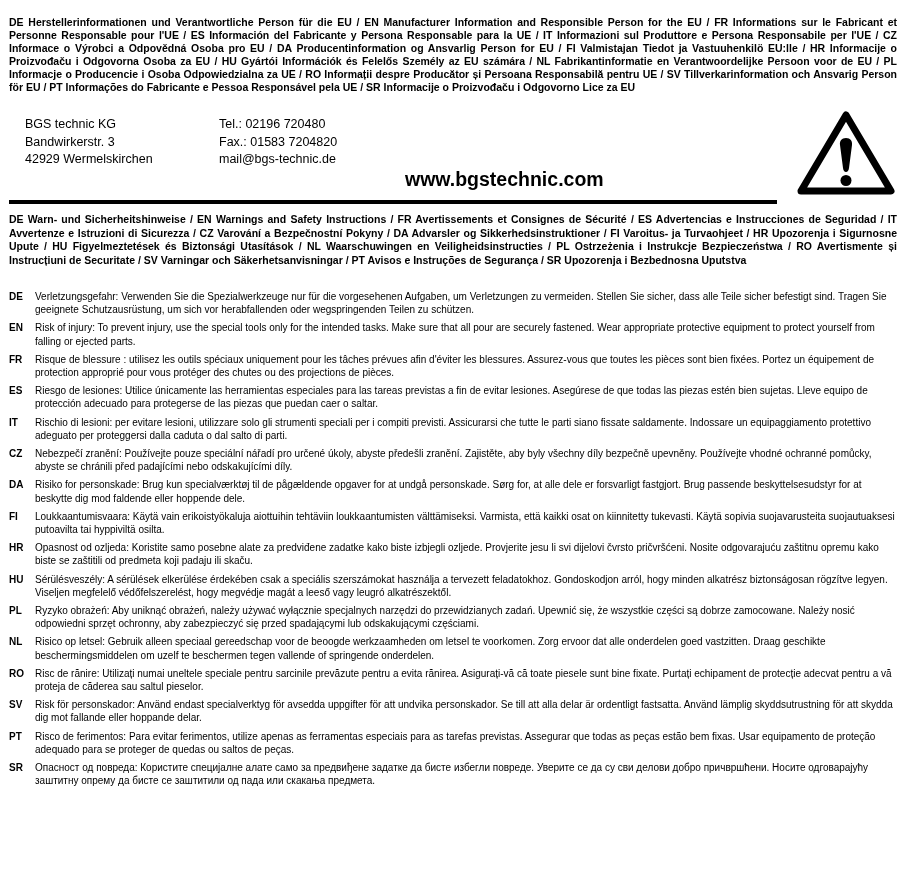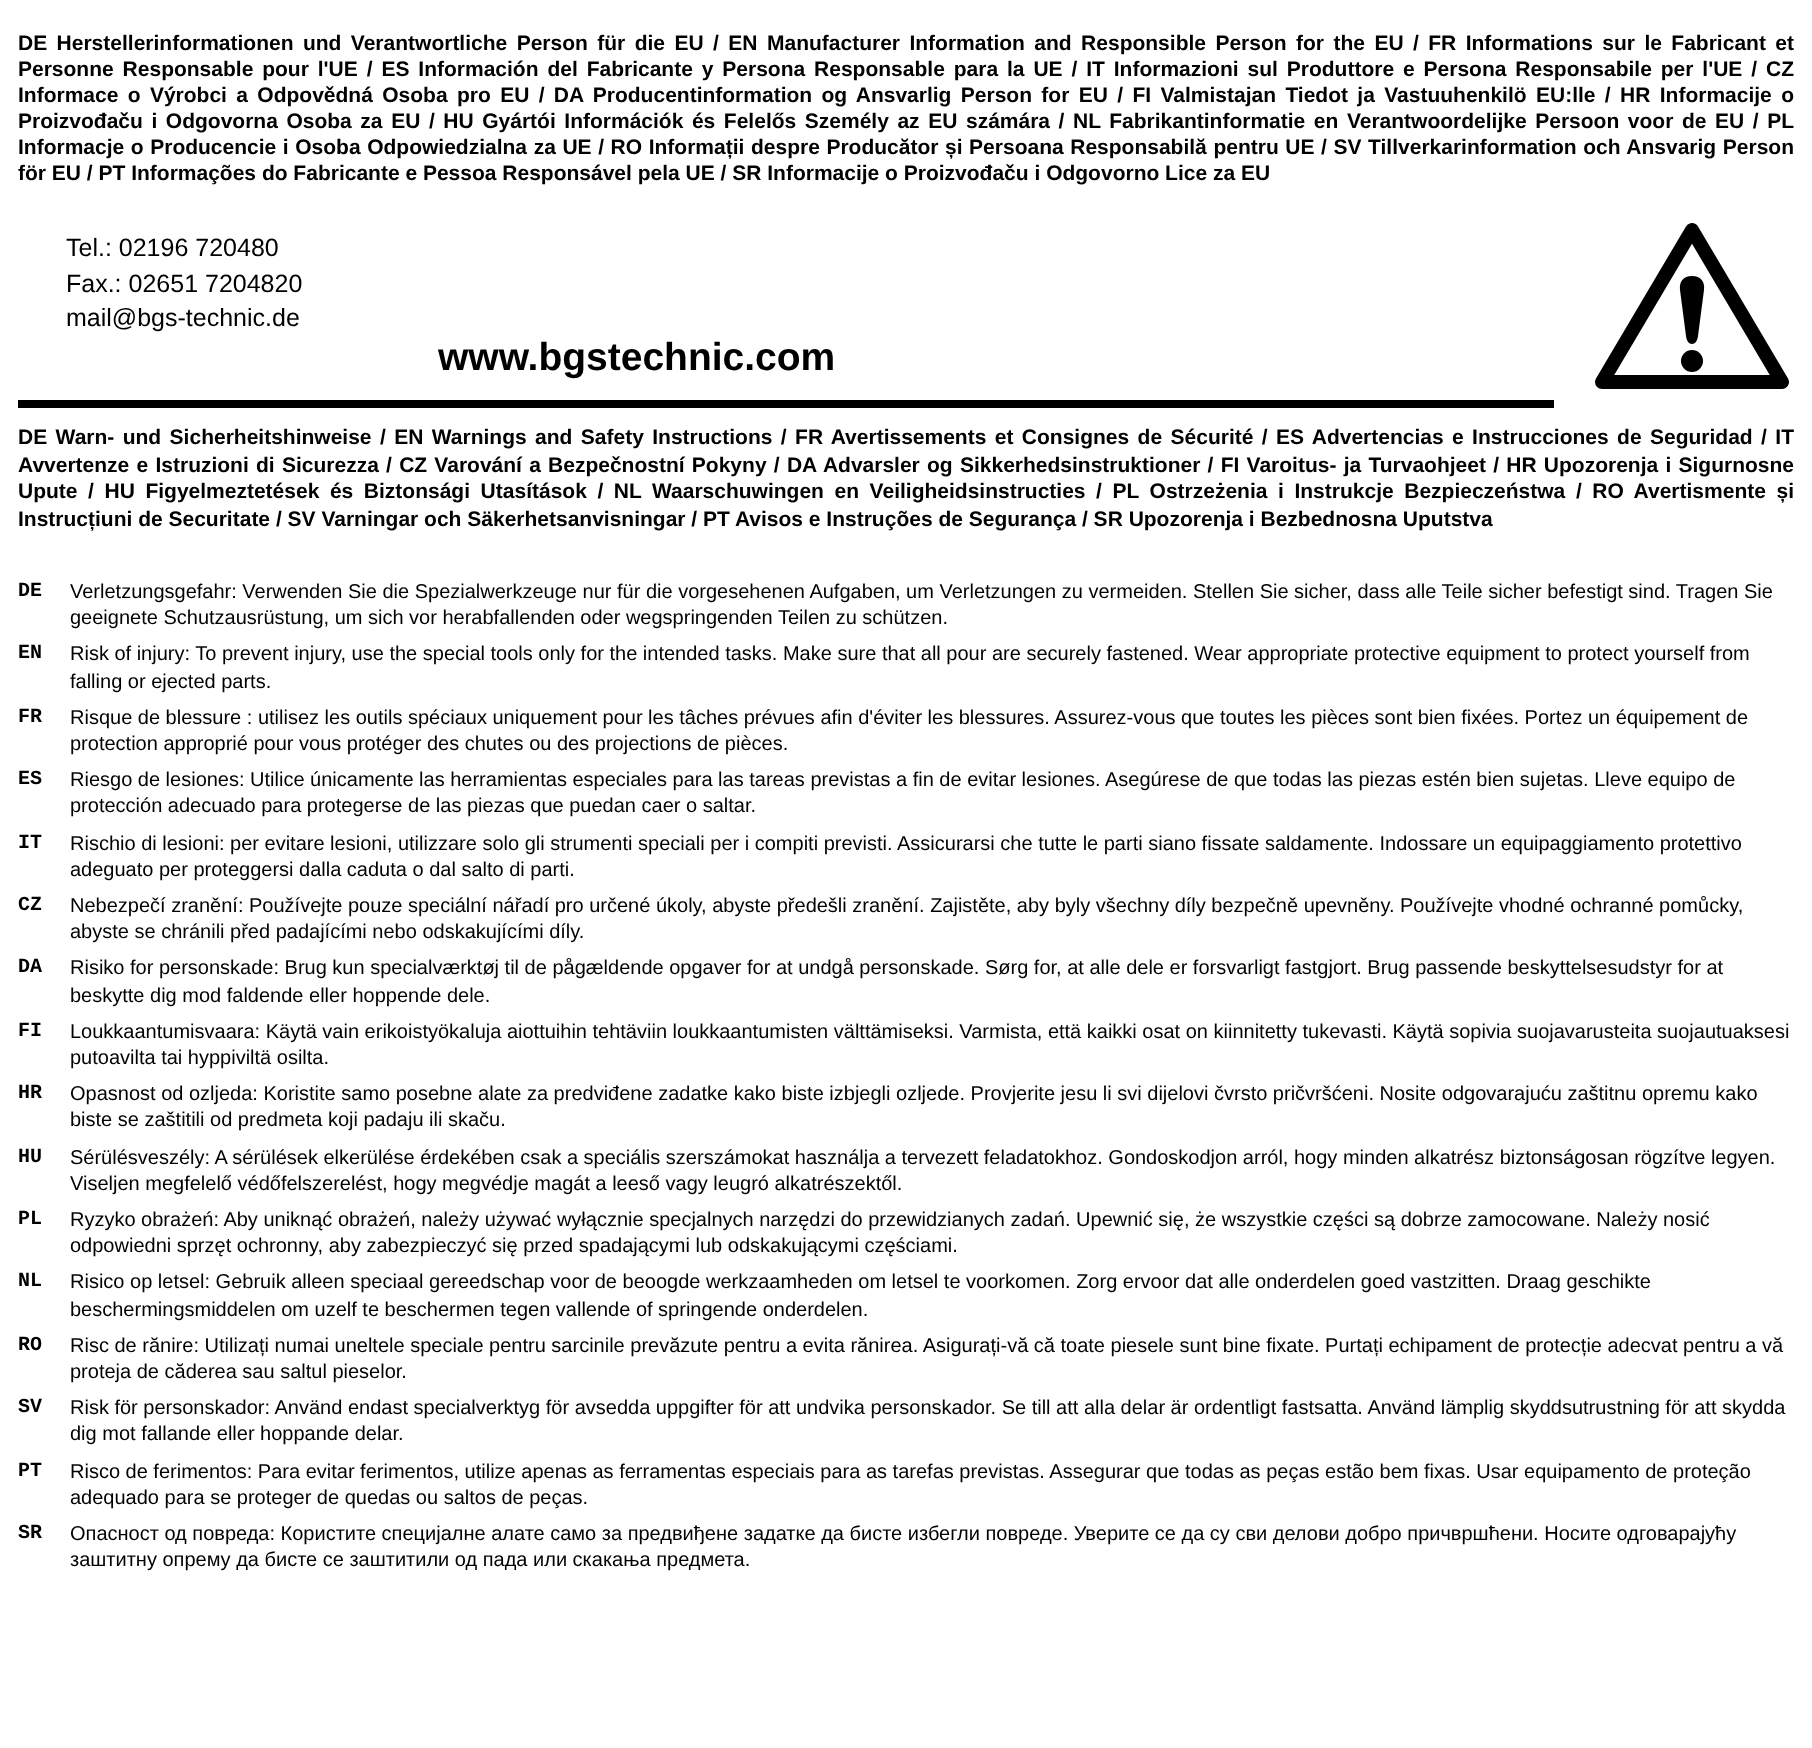--- a/index.html
+++ b/index.html
@@ -112,42 +112,46 @@
   .w-row {
     display: flex;
     margin-bottom: 5px;
     font-size: 10px;
     line-height: 13.2px;
   }
   .w-code {
     font-weight: bold;
     width: 17px;
     flex-shrink: 0;
-    font-family: Liberation Mono, monospace;
   }
   .w-gap {
     width: 9px;
     flex-shrink: 0;
   }
   .w-text {
     flex: 1;
     padding-right: 2px;
   }
 </style>
 </head>
 <body>
 
 <div class="page">
 
   <p class="top-header">DE Herstellerinformationen und Verantwortliche Person für die EU  /  EN Manufacturer Information and Responsible Person for the EU  /  FR Informations sur le Fabricant et Personne Responsable pour l'UE  /  ES Información del Fabricante y Persona Responsable para la UE  /  IT Informazioni sul Produttore e Persona Responsabile per l'UE  /  CZ Informace o Výrobci a Odpovědná Osoba pro EU  /  DA Producentinformation og Ansvarlig Person for EU  /  FI Valmistajan Tiedot ja Vastuuhenkilö EU:lle  /  HR Informacije o Proizvođaču i Odgovorna Osoba za EU  /  HU Gyártói Információk és Felelős Személy az EU számára  /  NL Fabrikantinformatie en Verantwoordelijke Persoon voor de EU  /  PL Informacje o Producencie i Osoba Odpowiedzialna za UE  /  RO Informații despre Producător și Persoana Responsabilă pentru UE  /  SV Tillverkarinformation och Ansvarig Person för EU  /  PT Informações do Fabricante e Pessoa Responsável pela UE  /  SR Informacije o Proizvođaču i Odgovorno Lice za EU</p>
 
   <div class="brand-row">
+    <div class="addr-block">
+      <div>BGS technic KG</div>
+      <div>Bandwirkerstr. 3</div>
+      <div>42929 Wermelskirchen</div>
+    </div>
     <div class="contact-block">
       <div>Tel.: 02196 720480</div>
-      <div>Fax.: 02651 7204820</div>
+      <div>Fax.: 01583 7204820</div>
       <div>mail@bgs-technic.de</div>
     </div>
     <div class="website">www.bgstechnic.com</div>
     <div class="triangle-wrap">
       <svg width="102" height="90" viewBox="0 0 102 90">
         <path d="M51 7 L96 83 L6 83 Z" fill="none" stroke="#000" stroke-width="7" stroke-linejoin="round"></path>
         <path d="M51 30 C46.5 30 44.5 33 45 37 L48 60 C48.3 62.5 49.5 64 51 64 C52.5 64 53.7 62.5 54 60 L57 37 C57.5 33 55.5 30 51 30 Z" fill="#000"></path>
         <circle cx="51" cy="72.5" r="5.5" fill="#000"></circle>
       </svg>
     </div>

